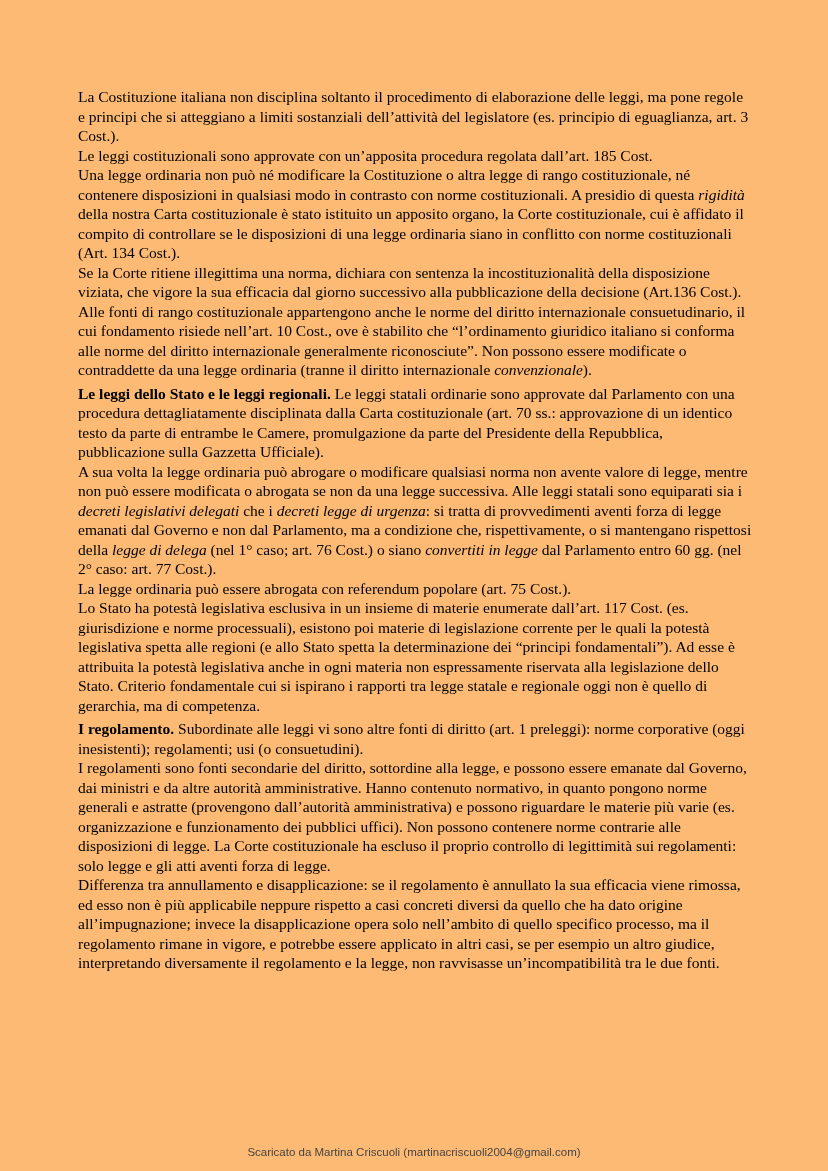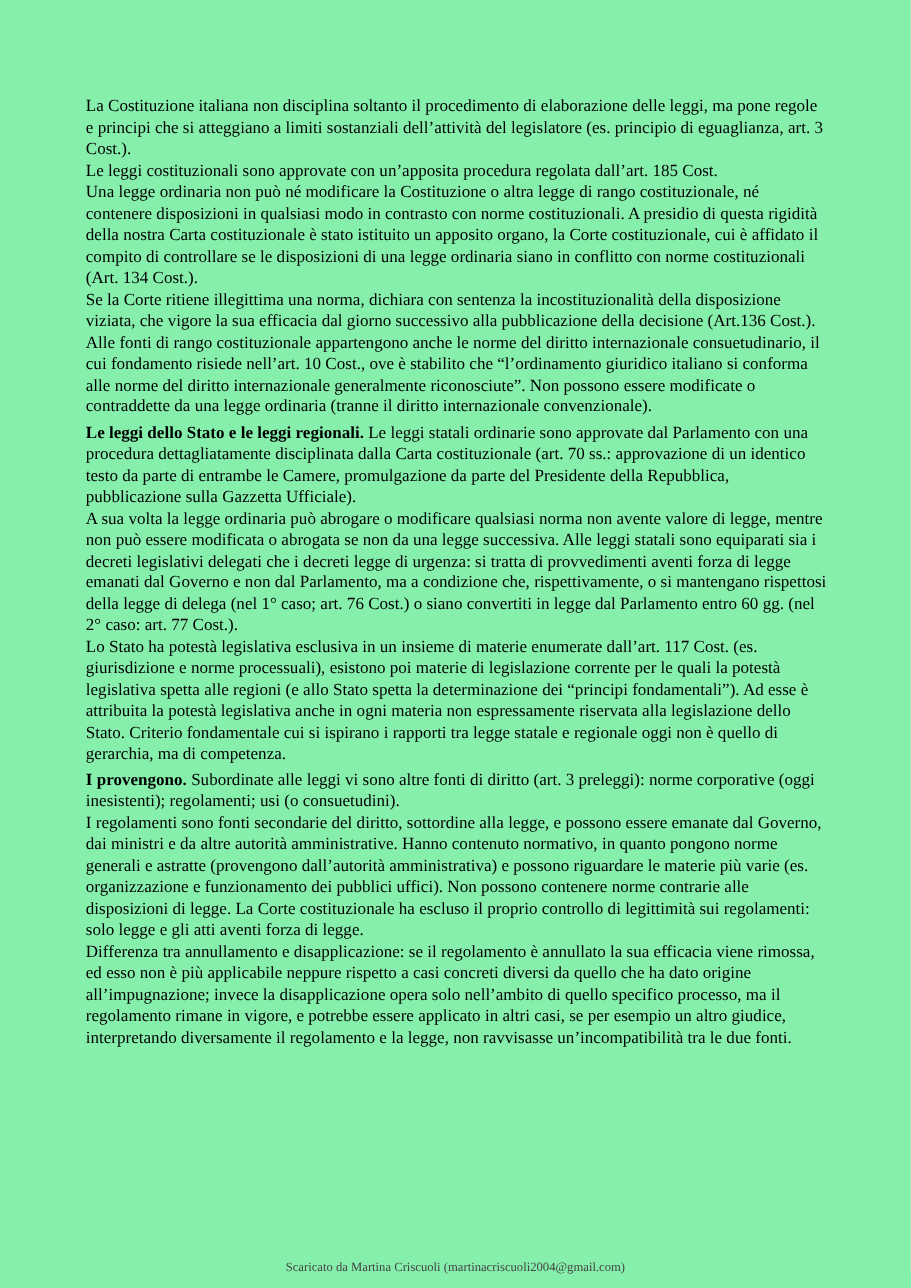--- a/index.html
+++ b/index.html
@@ -1,67 +1,68 @@
 <!DOCTYPE html>
 <html lang="it"><head>
 <meta charset="utf-8">
 <style>
   html, body { margin: 0; padding: 0; background: #e8e8e8; }
   .page {
     position: relative;
     width: 828px;
     height: 1171px;
     margin: 0 auto;
-    background: #86efac;
+    background: #fdba74;
     color: #000000;
     font-family: "Liberation Serif", serif;
     overflow: hidden;
   }
   .content {
     position: absolute;
     top: 87px;
     left: 78px;
     width: 674px;
     font-size: 15.5px;
     line-height: 19.5px;
     text-align: left;
   }
   .section { margin: 0; }
   .section + .section { margin-top: 4px; }
   .content p { margin: 0; padding: 0; }
   .run-bold { font-weight: bold; }
-  .run-italic { }
+  .run-italic { font-style: italic; }
   .footer {
     position: absolute;
     left: 0;
     bottom: 13px;
     width: 100%;
     text-align: center;
-    font-family: Liberation Serif, serif;
+    font-family: Liberation Sans, sans-serif;
     font-size: 11.5px;
     color: #444444;
   }
 </style>
 </head>
 <body>
 
 <div class="page">
   <div class="content">
       <div class="section">
         <p><span>La Costituzione italiana non disciplina soltanto il procedimento di elaborazione delle leggi, ma pone regole e principi che si atteggiano a limiti sostanziali dell’attività del legislatore (es. principio di eguaglianza, art. 3 Cost.).</span></p>
         <p><span>Le leggi costituzionali sono approvate con un’apposita procedura regolata dall’art. 185 Cost.</span></p>
         <p><span>Una legge ordinaria non può né modificare la Costituzione o altra legge di rango costituzionale, né contenere disposizioni in qualsiasi modo in contrasto con norme costituzionali. A presidio di questa </span><span class="run-italic">rigidità</span><span> della nostra Carta costituzionale è stato istituito un apposito organo, la Corte costituzionale, cui è affidato il compito di controllare se le disposizioni di una legge ordinaria siano in conflitto con norme costituzionali (Art. 134 Cost.).</span></p>
         <p><span>Se la Corte ritiene illegittima una norma, dichiara con sentenza la incostituzionalità della disposizione viziata, che vigore la sua efficacia dal giorno successivo alla pubblicazione della decisione (Art.136 Cost.).</span></p>
         <p><span>Alle fonti di rango costituzionale appartengono anche le norme del diritto internazionale consuetudinario, il cui fondamento risiede nell’art. 10 Cost., ove è stabilito che “l’ordinamento giuridico italiano si conforma alle norme del diritto internazionale generalmente riconosciute”. Non possono essere modificate o contraddette da una legge ordinaria (tranne il diritto internazionale </span><span class="run-italic">convenzionale</span><span>).</span></p>
       </div>
       <div class="section">
         <p><span class="run-bold">Le leggi dello Stato e le leggi regionali.</span><span> Le leggi statali ordinarie sono approvate dal Parlamento con una procedura dettagliatamente disciplinata dalla Carta costituzionale (art. 70 ss.: approvazione di un identico testo da parte di entrambe le Camere, promulgazione da parte del Presidente della Repubblica, pubblicazione sulla Gazzetta Ufficiale).</span></p>
         <p><span>A sua volta la legge ordinaria può abrogare o modificare qualsiasi norma non avente valore di legge, mentre non può essere modificata o abrogata se non da una legge successiva. Alle leggi statali sono equiparati sia i </span><span class="run-italic">decreti legislativi delegati</span><span> che i </span><span class="run-italic">decreti legge di urgenza</span><span>: si tratta di provvedimenti aventi forza di legge emanati dal Governo e non dal Parlamento, ma a condizione che, rispettivamente, o si mantengano rispettosi della </span><span class="run-italic">legge di delega</span><span> (nel 1° caso; art. 76 Cost.) o siano </span><span class="run-italic">convertiti in legge</span><span> dal Parlamento entro 60 gg. (nel 2° caso: art. 77 Cost.).</span></p>
+        <p><span>La legge ordinaria può essere abrogata con referendum popolare (art. 75 Cost.).</span></p>
         <p><span>Lo Stato ha potestà legislativa esclusiva in un insieme di materie enumerate dall’art. 117 Cost. (es. giurisdizione e norme processuali), esistono poi materie di legislazione corrente per le quali la potestà legislativa spetta alle regioni (e allo Stato spetta la determinazione dei “principi fondamentali”). Ad esse è attribuita la potestà legislativa anche in ogni materia non espressamente riservata alla legislazione dello Stato. Criterio fondamentale cui si ispirano i rapporti tra legge statale e regionale oggi non è quello di gerarchia, ma di competenza.</span></p>
       </div>
       <div class="section">
-        <p><span class="run-bold">I provengono.</span><span> Subordinate alle leggi vi sono altre fonti di diritto (art. 3 preleggi): norme corporative (oggi inesistenti); regolamenti; usi (o consuetudini).</span></p>
+        <p><span class="run-bold">I regolamento.</span><span> Subordinate alle leggi vi sono altre fonti di diritto (art. 1 preleggi): norme corporative (oggi inesistenti); regolamenti; usi (o consuetudini).</span></p>
         <p><span>I regolamenti sono fonti secondarie del diritto, sottordine alla legge, e possono essere emanate dal Governo, dai ministri e da altre autorità amministrative. Hanno contenuto normativo, in quanto pongono norme generali e astratte (provengono dall’autorità amministrativa) e possono riguardare le materie più varie (es. organizzazione e funzionamento dei pubblici uffici). Non possono contenere norme contrarie alle disposizioni di legge. La Corte costituzionale ha escluso il proprio controllo di legittimità sui regolamenti: solo legge e gli atti aventi forza di legge.</span></p>
         <p><span>Differenza tra annullamento e disapplicazione: se il regolamento è annullato la sua efficacia viene rimossa, ed esso non è più applicabile neppure rispetto a casi concreti diversi da quello che ha dato origine all’impugnazione; invece la disapplicazione opera solo nell’ambito di quello specifico processo, ma il regolamento rimane in vigore, e potrebbe essere applicato in altri casi, se per esempio un altro giudice, interpretando diversamente il regolamento e la legge, non ravvisasse un’incompatibilità tra le due fonti.</span></p>
       </div>
     </div>
   <div class="footer">Scaricato da Martina Criscuoli (martinacriscuoli2004@gmail.com)</div>
 </div>
 
 </body></html>

